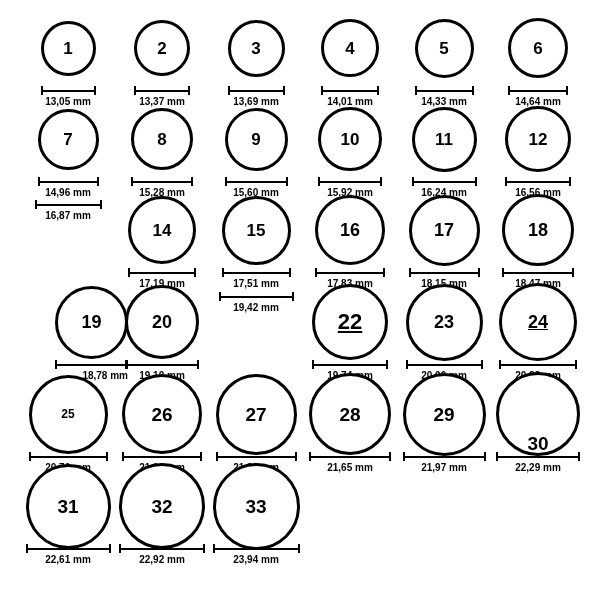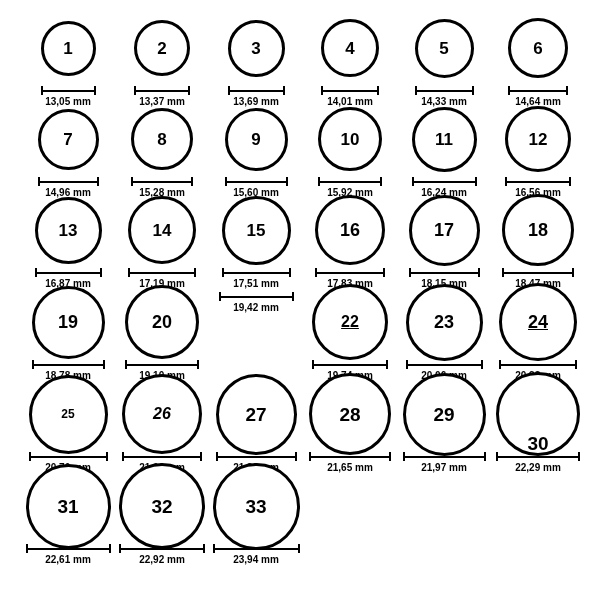--- a/index.html
+++ b/index.html
@@ -241,25 +241,20 @@
         <div class="measure" style="width: 66px;">
           <div class="bar"></div>
           <div class="tick left"></div>
           <div class="tick right"></div>
         </div>
         <div class="mm">16,56 mm</div>
       </div>
     </div>
     <div class="row" style="position: absolute; top: 196px; left: 0px;">
       <div class="cell" style="position: absolute; left: 20px; top: 0px;">
-        <div class="circle-wrap" style="height: 68px;">
-          <div class="circle" style="width: 67px; height: 67px;">
-            <span class="circle-label" style="font-size: 17px;">13</span>
-          </div>
-        </div>
         <div class="measure" style="width: 67px;">
           <div class="bar"></div>
           <div class="tick left"></div>
           <div class="tick right"></div>
         </div>
         <div class="mm">16,87 mm</div>
       </div>
       <div class="cell" style="position: absolute; left: 114px; top: 0px;">
         <div class="circle-wrap" style="height: 68px;">
           <div class="circle" style="width: 68px; height: 68px;">
@@ -320,21 +315,21 @@
         </div>
         <div class="measure" style="width: 72px;">
           <div class="bar"></div>
           <div class="tick left"></div>
           <div class="tick right"></div>
         </div>
         <div class="mm">18,47 mm</div>
       </div>
     </div>
     <div class="row" style="position: absolute; top: 288px; left: 0px;">
-      <div class="cell" style="position: absolute; left: 20px; top: 0px;">
+      <div class="cell" style="position: absolute; left: 32px; top: 0px; align-items: flex-end;">
         <div class="circle-wrap" style="height: 68px;">
           <div class="circle" style="width: 73px; height: 73px;">
             <span class="circle-label" style="font-size: 18px;">19</span>
           </div>
         </div>
         <div class="measure" style="width: 73px;">
           <div class="bar"></div>
           <div class="tick left"></div>
           <div class="tick right"></div>
         </div>
@@ -357,21 +352,21 @@
         <div class="measure" style="width: 75px;">
           <div class="bar"></div>
           <div class="tick left"></div>
           <div class="tick right"></div>
         </div>
         <div class="mm">19,42 mm</div>
       </div>
       <div class="cell" style="position: absolute; left: 302px; top: 0px;">
         <div class="circle-wrap" style="height: 68px;">
           <div class="circle" style="width: 76px; height: 76px;">
-            <span class="circle-label" style="font-size: 16px; text-decoration: underline;">22</span>
+            <span class="circle-label" style="font-size: 22px; text-decoration: underline;">22</span>
           </div>
         </div>
         <div class="measure" style="width: 76px;">
           <div class="bar"></div>
           <div class="tick left"></div>
           <div class="tick right"></div>
         </div>
         <div class="mm">19,74 mm</div>
       </div>
       <div class="cell" style="position: absolute; left: 396px; top: 0px;">
@@ -411,21 +406,21 @@
         <div class="measure" style="width: 79px;">
           <div class="bar"></div>
           <div class="tick left"></div>
           <div class="tick right"></div>
         </div>
         <div class="mm">20,70 mm</div>
       </div>
       <div class="cell" style="position: absolute; left: 114px; top: 0px;">
         <div class="circle-wrap" style="height: 68px;">
           <div class="circle" style="width: 80px; height: 80px;">
-            <span class="circle-label" style="font-size: 16px; font-style: italic;">26</span>
+            <span class="circle-label" style="font-size: 19px;">26</span>
           </div>
         </div>
         <div class="measure" style="width: 80px;">
           <div class="bar"></div>
           <div class="tick left"></div>
           <div class="tick right"></div>
         </div>
         <div class="mm">21,01 mm</div>
       </div>
       <div class="cell" style="position: absolute; left: 208px; top: 0px;">

